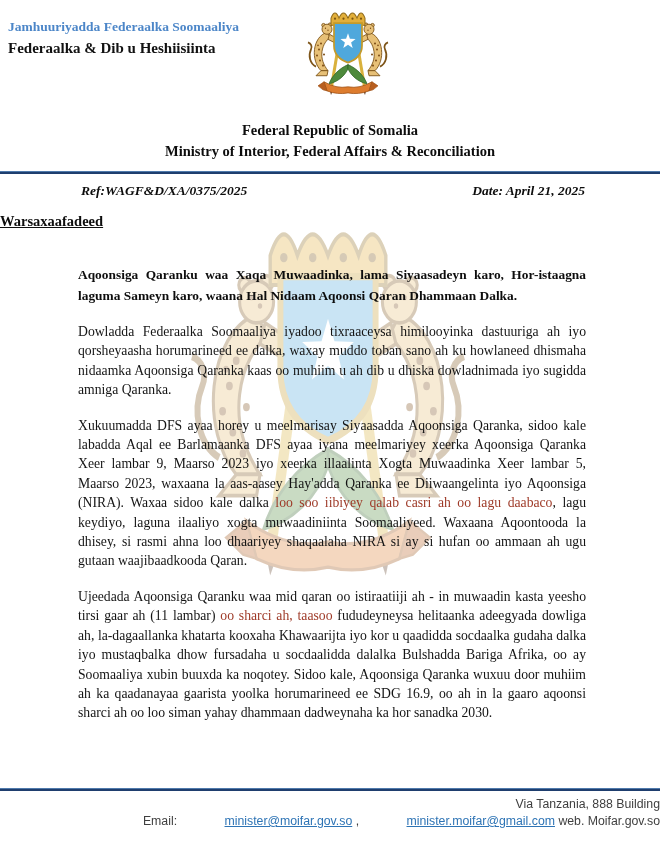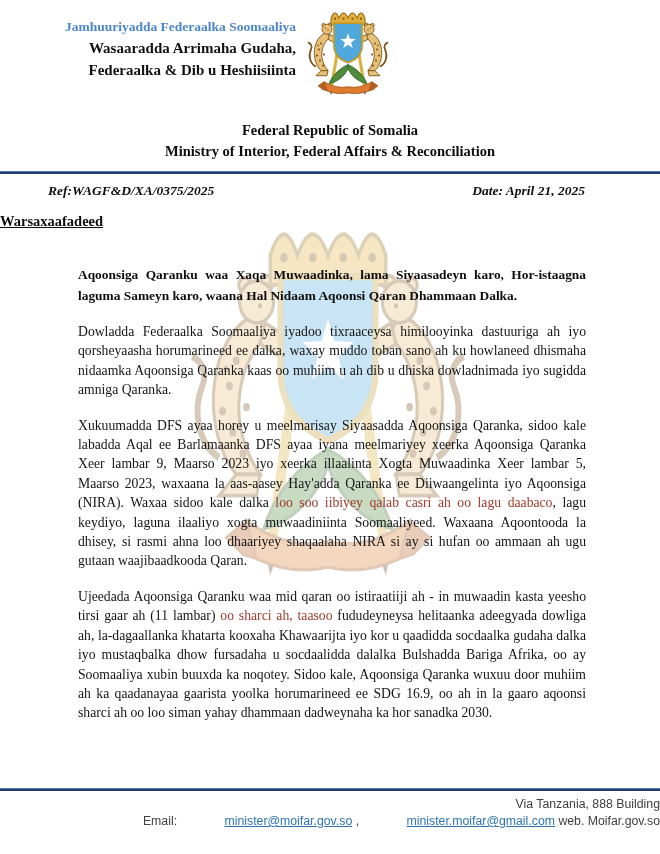--- a/index.html
+++ b/index.html
@@ -16,33 +16,33 @@
     position:relative;width:660px;height:854px;overflow:hidden;background:#fff;
     font-family:"Liberation Serif","DejaVu Serif",serif;color:#151515;
   }
   .watermark{
     position:absolute;left:158px;top:205px;width:340px;height:400px;
     opacity:0.30;z-index:0;pointer-events:none;
   }
   .content{position:relative;z-index:1;}
   
   .hdr{display:flex;align-items:flex-start;padding:6px 8px 0 8px;}
-  .hdr-left{width:288px;text-align:right;padding-top:10px;font-weight:bold;}
+  .hdr-left{width:288px;text-align:left;padding-top:10px;font-weight:bold;}
   .hdr-left .l1{color:var(--blue-heading);font-size:13.5px;line-height:21px;}
   .hdr-left .l2,.hdr-left .l3{font-size:15px;line-height:22px;color:#111;}
   .hdr-emblem{width:104px;flex:0 0 104px;text-align:center;}
   .hdr-right{flex:1;text-align:center;direction:rtl;padding-top:12px;
     font-family:"DejaVu Sans",sans-serif;font-weight:bold;}
   .hdr-right .l1{color:var(--blue-heading);font-size:13.5px;line-height:22px;}
   .hdr-right .l2,.hdr-right .l3{font-size:14.5px;line-height:22px;color:#222;}
   
   .title-block{text-align:center;margin-top:14px;font-weight:bold;font-size:14.5px;line-height:21px;color:#0d0d0d;}
   .rule{height:3px;background:var(--rule-light);border-top:1px solid #4F7AAC;border-bottom:2px solid var(--rule-dark);}
   .rule-top{margin-top:9px;}
-  .meta-row{display:flex;justify-content:space-between;padding:9px 75px 0 48px;
+  .meta-row{display:flex;justify-content:space-between;padding:9px 75px 0 81px;
     font-weight:bold;font-style:italic;font-size:13.5px;color:#0d0d0d;}
   .doc-title{text-align:left;margin-top:14px;font-weight:bold;font-size:14.5px;text-decoration:underline;color:#0d0d0d;}
   
   .body-text{padding:0 74px 0 78px;}
   .intro{font-weight:bold;font-size:13.4px;line-height:21px;text-align:justify;margin-top:34px;color:#0d0d0d;}
   .para{font-size:13.7px;line-height:19.4px;text-align:justify;margin:16px 0 0 0;color:#141414;}
   .red{color:var(--red-text);}
   
   .footer{position:absolute;left:0;right:0;top:788px;z-index:1;}
   .footer-text{text-align:right;font-family:"Liberation Sans","DejaVu Sans",sans-serif;
@@ -56,21 +56,20 @@
 
   <svg class="watermark" viewBox="0 0 200 190" preserveAspectRatio="none" aria-hidden="true">
     <use href="#emblem"></use>
   </svg>
 
   <div class="content">
 
     <div class="hdr">
       <div class="hdr-left">
         <div class="l1">Jamhuuriyadda Federaalka Soomaaliya</div>
-        <div class="l2">Wasaaradda Arrimaha Gudaha,</div>
         <div class="l3">Federaalka &amp; Dib u Heshiisiinta</div>
       </div>
       <div class="hdr-emblem">
         <svg width="100" height="96" viewBox="0 0 200 190" preserveAspectRatio="none">
           <defs>
             <g id="emblem">
 
               <line x1="88" y1="36" x2="66" y2="166" stroke="#D9B13C" stroke-width="6"></line>
               <line x1="112" y1="36" x2="134" y2="166" stroke="#D9B13C" stroke-width="6"></line>
               <polygon points="62,160 66,176 72,162" fill="#5A3A20"></polygon>

